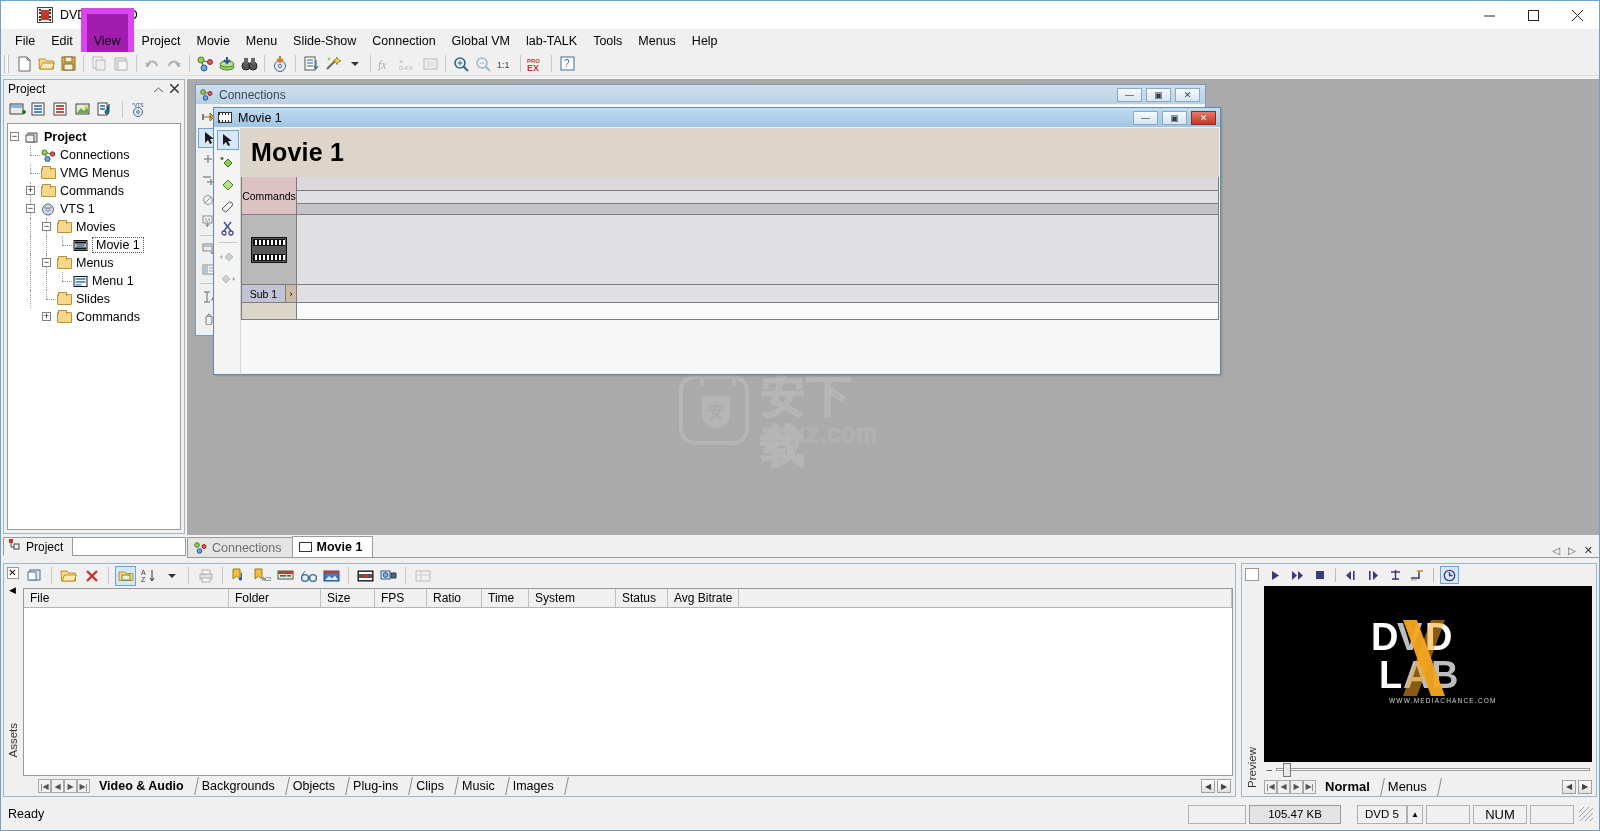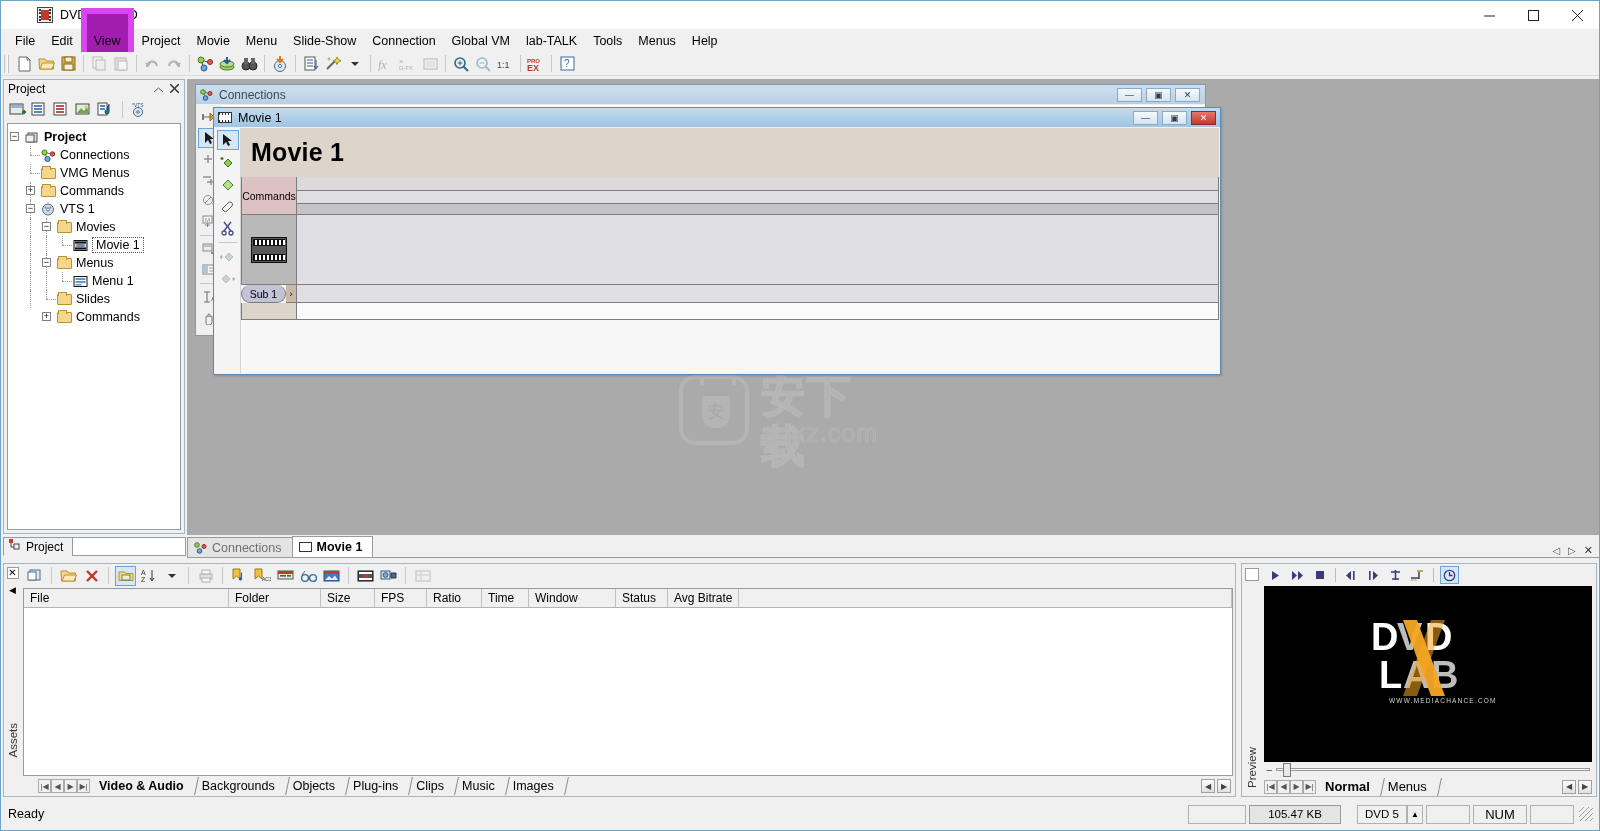--- a/index.html
+++ b/index.html
@@ -230,21 +230,21 @@
     width: 56px; flex: 0 0 auto; display: flex; align-items: center; justify-content: center;
     font-size: 10.5px; color: #000; border: 1px solid #7d7d7d; border-top: none;
   }
   .track-body { flex: 1; border: 1px solid #7d7d7d; border-left: none; border-top: none; }
   .tr-chapters .track-head { background: #ddc2c4; }
   .tr-chapters .track-body { background: #e0e0e4; }
   .tr-video .track-head { background: #b9b9b9; }
   .tr-video .track-body { background: #e0e0e4; }
   .tr-audio .track-head { background: #c9d9c6; }
   .tr-audio .track-body { background: #e0e0e4; }
-  .tr-sub .track-head { background: #c3c3d8; border-radius: 9px; }
+  .tr-sub .track-head { background: #c3c3d8; }
   .tr-sub .track-body { background: #e0e0e4; }
   .tr-blank .track-head { background: #ded5ca; }
   .tr-blank .track-body { background: #fbfbfb; }
   #film-icon {
     width: 36px; height: 26px; background: #5a5a5a; border: 1px solid #111; position: relative;
   }
   #film-icon:before, #film-icon:after {
     content: ""; position: absolute; left: 1px; right: 1px; height: 5px; background: #fff;
     background-image: linear-gradient(to right,#111 0, #111 2px, #fff 2px, #fff 4px);
     background-size: 4px 5px; border-top: 1px solid #111; border-bottom: 1px solid #111;
@@ -1189,21 +1189,21 @@
       </div>
 
       <div id="assets-table">
         <div id="assets-hdr">
           <div class="acol" style="width:205px">File</div>
           <div class="acol" style="width:92px">Folder</div>
           <div class="acol" style="width:54px">Size</div>
           <div class="acol" style="width:52px">FPS</div>
           <div class="acol" style="width:55px">Ratio</div>
           <div class="acol" style="width:47px">Time</div>
-          <div class="acol" style="width:87px">Window</div>
+          <div class="acol" style="width:87px">System</div>
           <div class="acol" style="width:52px">Status</div>
           <div class="acol" style="width:71px">Avg Bitrate</div>
           <div class="acol" style="flex:1"></div>
         </div>
         <div style="height:100%;background:#fff"></div>
       </div>
 
       <div id="assets-tabs">
         <span class="navb">|◀</span>
         <span class="navb">◀</span>

